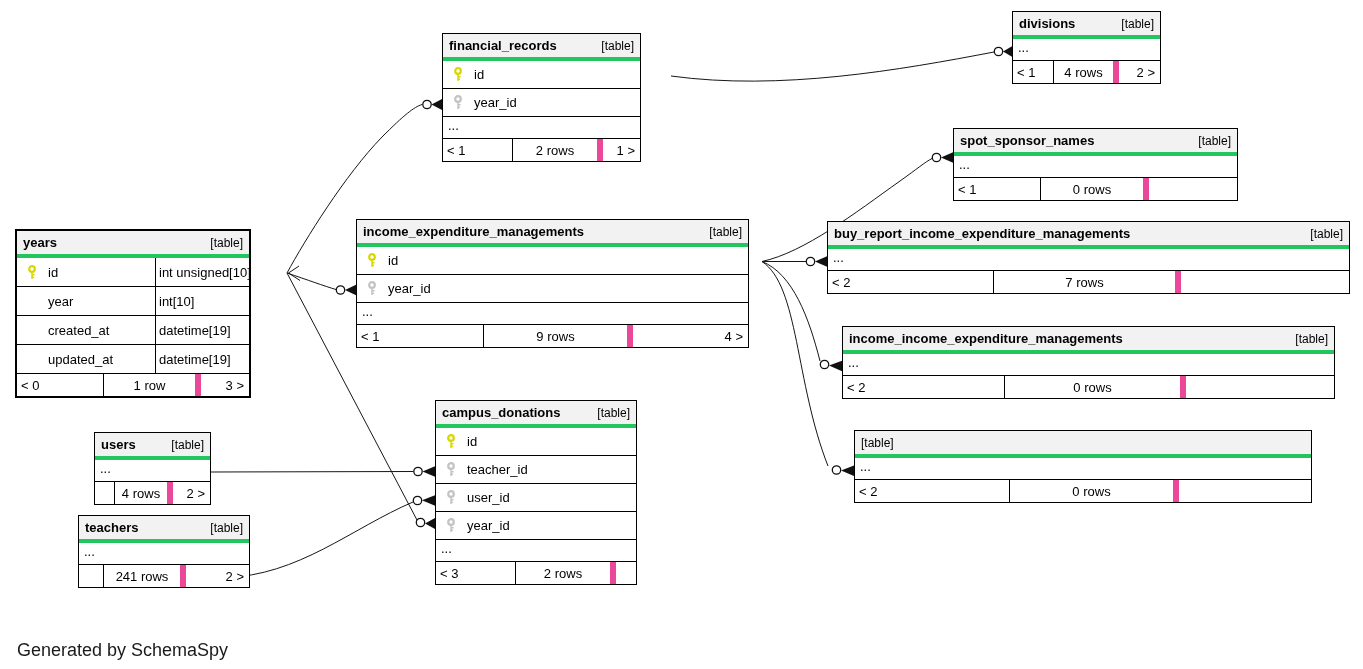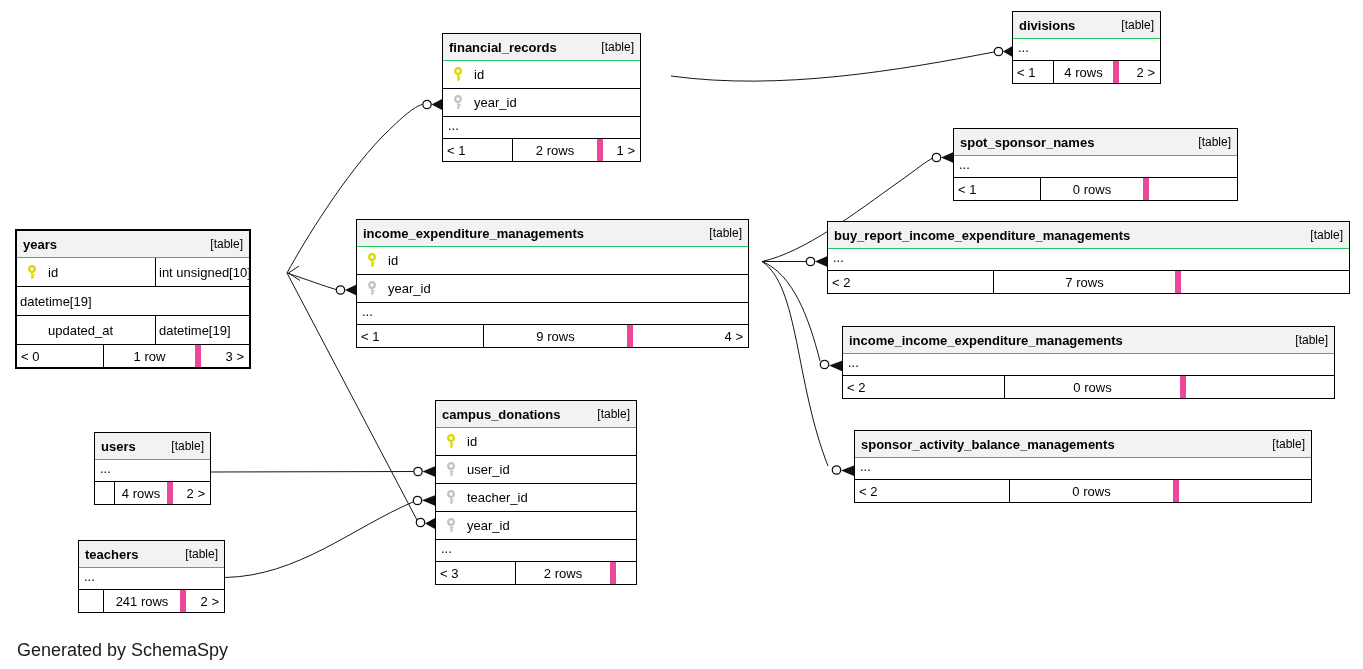--- a/index.html
+++ b/index.html
@@ -1,21 +1,21 @@
 <!DOCTYPE html>
 <html><head>
 <meta charset="utf-8">
 <style>
   *{margin:0;padding:0;box-sizing:border-box}
   html,body{background:#fff}
   body{width:1363px;height:669px;font-family:"Liberation Sans",sans-serif;color:#000;position:relative;overflow:hidden}
   .stage{position:relative;width:1363px;height:669px}
   svg.edges{position:absolute;left:0;top:0;z-index:0}
   .tbl{position:absolute;z-index:1;background:#fff;border:1px solid #000;font-size:13px}
-  .hdr{display:flex;justify-content:space-between;align-items:center;gap:8px;background:#f2f2f2;border-bottom:1px solid #22c55e;height:27px;padding:0 6px;white-space:nowrap}
+  .hdr{display:flex;justify-content:space-between;align-items:center;gap:8px;background:#f2f2f2;border-bottom:4px solid #22c55e;height:27px;padding:0 6px;white-space:nowrap}
   .tname{font-weight:bold;font-size:13px}
   .tbadge{font-size:12px}
   .row{display:flex;align-items:center;height:28px;border-bottom:1px solid #000;padding:0 4px}
   .kslot{width:11px;margin:0 10px 0 6px;display:flex;align-items:center;flex:0 0 auto}
   .colname{font-size:13px;white-space:nowrap}
   .row2{display:grid;grid-template-columns:139px 1fr;height:29px;border-bottom:1px solid #000}
   .row2 .ncell{display:flex;align-items:center;border-right:1px solid #000;padding:0 4px}
   .row2 .tcell{display:flex;align-items:center;padding:0 3px;font-size:13px;white-space:nowrap}
   .dots{height:22px;border-bottom:1px solid #000;padding:1px 0 0 5px;font-size:13px;line-height:15px}
   .foot{display:grid;height:22px;align-items:stretch;font-size:13px}
@@ -29,21 +29,21 @@
 
   #t-fin{left:442px;top:33px;width:199px}   #t-fin .foot{grid-template-columns:70px 90px 1fr}
   #t-div{left:1012px;top:11px;width:149px}  #t-div .foot{grid-template-columns:41px 65px 1fr}
   #t-spot{left:953px;top:128px;width:285px} #t-spot .foot{grid-template-columns:87px 108px 1fr}
   #t-buy{left:827px;top:221px;width:523px}  #t-buy .foot{grid-template-columns:166px 187px 1fr}
   #t-incinc{left:842px;top:326px;width:493px} #t-incinc .foot{grid-template-columns:162px 181px 1fr}
   #t-spons{left:854px;top:430px;width:458px}  #t-spons .foot{grid-template-columns:155px 169px 1fr}
   #t-iem{left:356px;top:219px;width:393px}  #t-iem .foot{grid-template-columns:127px 149px 1fr}
   #t-years{left:15px;top:229px;width:236px;border-width:2px} #t-years .foot{grid-template-columns:87px 97px 1fr}
   #t-users{left:94px;top:432px;width:117px} #t-users .foot{grid-template-columns:20px 58px 1fr}
-  #t-teach{left:78px;top:540px;width:147px} #t-teach .foot{grid-template-columns:25px 82px 1fr}
+  #t-teach{left:78px;top:515px;width:172px} #t-teach .foot{grid-template-columns:25px 82px 1fr}
   #t-camp{left:435px;top:400px;width:202px} #t-camp .foot{grid-template-columns:80px 100px 1fr}
 </style>
 </head>
 <body>
 
 <div class="stage">
 
   <svg class="edges" width="1363" height="669">
     <g stroke="#161616" stroke-width="1" fill="none">
       <path d="M287,273 C305,240 345,175 382,137 C404,115 414,107 422,104.5"></path>
@@ -162,21 +162,20 @@
     <div class="dots">...</div>
     <div class="foot">
       <span class="fl">&lt; 2</span>
       <span class="fc">0 rows</span>
       <span class="fr"></span>
     </div>
   </div>
 
   <div class="tbl" id="t-spons">
     <div class="hdr">
-      <span class="tname">sponsor_activity_balance_managements</span>
       <span class="tbadge">[table]</span>
     </div>
     <div class="dots">...</div>
     <div class="foot">
       <span class="fl">&lt; 2</span>
       <span class="fc">0 rows</span>
       <span class="fr"></span>
     </div>
   </div>
 
@@ -222,20 +221,31 @@
             <svg class="key pk" width="10" height="15" viewBox="0 0 10 15">
               <circle cx="5" cy="4" r="2.8" stroke-width="2.2"></circle>
               <path d="M5 6.8 V14 M5 9.8 H7.6 M5 12.2 H7" stroke-width="1.5"></path>
             </svg>
           </span>
         <span class="colname">id</span>
         </span>
       <span class="tcell">int unsigned[10]</span>
     </div>
     <div class="row2">
+      <span class="ncell">
+          <span class="kslot"></span>
+          <span class="colname">year</span>
+        </span>
+      <span class="tcell">int[10]</span>
+    </div>
+    <div class="row2">
+      <span class="ncell">
+          <span class="kslot"></span>
+          <span class="colname">created_at</span>
+        </span>
       <span class="tcell">datetime[19]</span>
     </div>
     <div class="row2">
       <span class="ncell">
           <span class="kslot"></span>
           <span class="colname">updated_at</span>
         </span>
       <span class="tcell">datetime[19]</span>
     </div>
     <div class="foot">
@@ -285,30 +295,30 @@
         </span>
       <span class="colname">id</span>
     </div>
     <div class="row">
       <span class="kslot">
           <svg class="key fk" width="10" height="15" viewBox="0 0 10 15">
             <circle cx="5" cy="4" r="2.8" stroke-width="2.2"></circle>
             <path d="M5 6.8 V14 M5 9.8 H7.6 M5 12.2 H7" stroke-width="1.5"></path>
           </svg>
         </span>
+      <span class="colname">teacher_id</span>
+    </div>
+    <div class="row">
+      <span class="kslot">
+          <svg class="key fk" width="10" height="15" viewBox="0 0 10 15">
+            <circle cx="5" cy="4" r="2.8" stroke-width="2.2"></circle>
+            <path d="M5 6.8 V14 M5 9.8 H7.6 M5 12.2 H7" stroke-width="1.5"></path>
+          </svg>
+        </span>
       <span class="colname">user_id</span>
-    </div>
-    <div class="row">
-      <span class="kslot">
-          <svg class="key fk" width="10" height="15" viewBox="0 0 10 15">
-            <circle cx="5" cy="4" r="2.8" stroke-width="2.2"></circle>
-            <path d="M5 6.8 V14 M5 9.8 H7.6 M5 12.2 H7" stroke-width="1.5"></path>
-          </svg>
-        </span>
-      <span class="colname">teacher_id</span>
     </div>
     <div class="row">
       <span class="kslot">
           <svg class="key fk" width="10" height="15" viewBox="0 0 10 15">
             <circle cx="5" cy="4" r="2.8" stroke-width="2.2"></circle>
             <path d="M5 6.8 V14 M5 9.8 H7.6 M5 12.2 H7" stroke-width="1.5"></path>
           </svg>
         </span>
       <span class="colname">year_id</span>
     </div>

